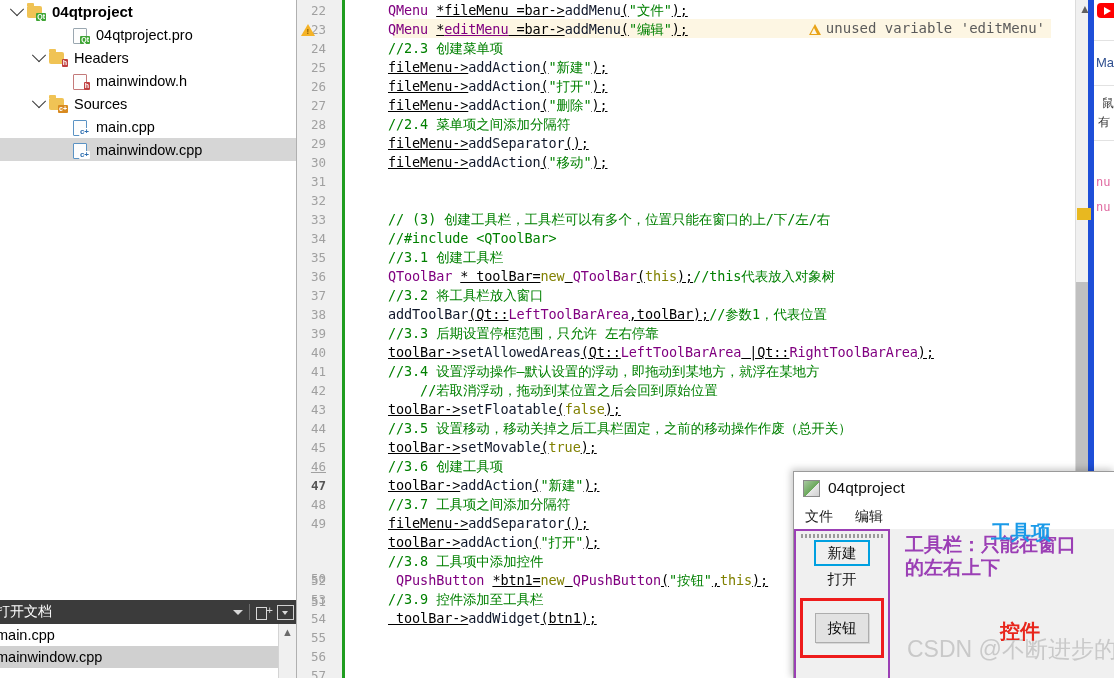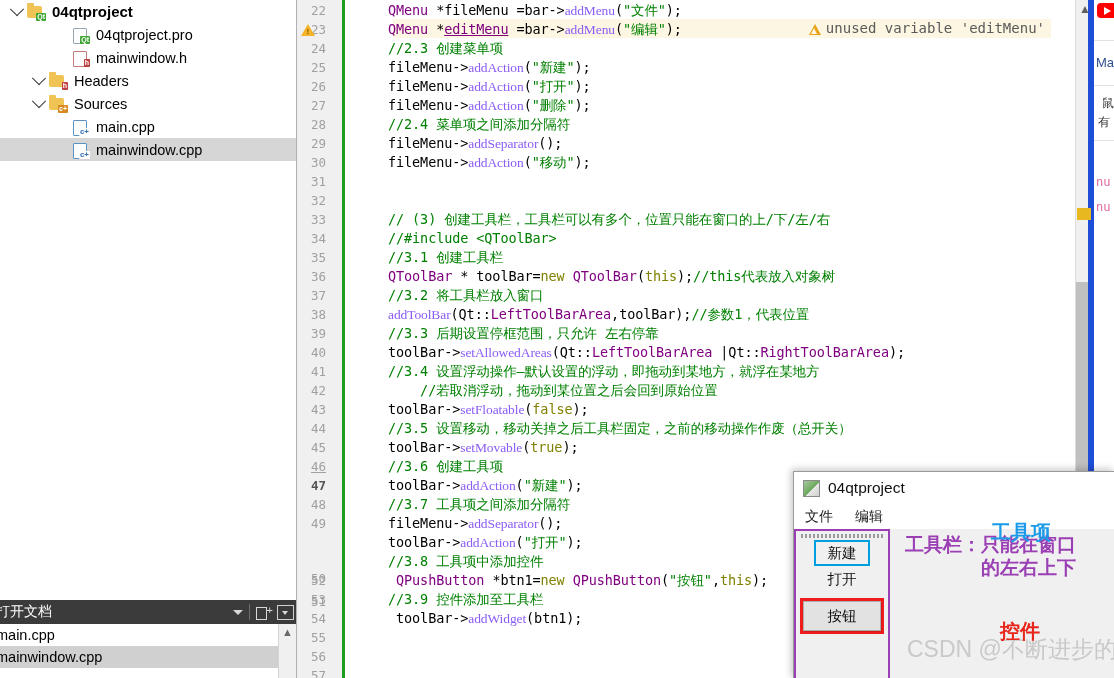--- a/index.html
+++ b/index.html
@@ -234,25 +234,25 @@
   .cl {
     position: absolute;
     left: 43px;
     font-family: "DejaVu Sans Mono", monospace;
     font-size: 13.5px;
     line-height: 19px;
     white-space: pre;
     letter-spacing: -0.1px;
   }
   .c-type   { color: #800080; }
-  .c-var    { color: #000000; }
+  .c-var    { color: #000000; text-decoration: underline; }
   .c-kw     { color: #808000; }
   .c-str    { color: #008000; }
   .c-cmt    { color: #008000; }
-  .c-fn     { color: #8b5cf6; font-family: Liberation Serif, serif; }
+  .c-fn     { color: #0f172a; }
   .c-undl   { color: #800080; text-decoration: underline; }
 
   #warn-strip {
     position: absolute;
     left: 48px; top: 19px;
     right: 24px; height: 19px;
     background: #fdf6e3;
   }
   #warn-msg {
     position: absolute;
@@ -407,21 +407,20 @@
     color: #1a1a1a;
     border-bottom: 1px solid #e6e6e6;
   }
   .qt-menu-item { padding: 1px 3px; cursor: default; }
   #qt-body {
     position: absolute;
     left: 0; top: 57px;
     right: 0; bottom: 0;
     background: #f0f0f0;
     display: flex;
-    text-align: right;
   }
   #qt-toolbar {
     width: 96px;
     background: #f0f0f0;
     border: 2px solid #9b3fb5;
     border-bottom: none;
     box-sizing: border-box;
     position: relative;
     padding-top: 5px;
   }
@@ -445,21 +444,21 @@
     border: 2.5px solid #00a0e0;
     width: 52px;
     margin: 4px auto 0 auto;
     height: 22px;
     box-sizing: content-box;
   }
   #tb-btn-wrap {
     position: relative;
     margin: 6px 4px 0 4px;
     border: 3px solid #ee1c1c;
-    padding: 0;
+    padding: 12px;
     box-sizing: border-box;
   }
   #tb-push-button {
     height: 28px;
     background: #e2e2e2;
     border: 1px solid #adadad;
     display: flex;
     align-items: center;
     justify-content: center;
     font-size: 14.5px;
@@ -505,37 +504,37 @@
       <span class="tree-label">04qtproject</span>
     </div>
     <div class="tree-row" style="padding-left: 52px;">
       <span class="tw"></span>
       <span class="ic">
         <span class="file"></span>
         <span class="badge">Qt</span>
       </span>
       <span class="tree-label">04qtproject.pro</span>
     </div>
+    <div class="tree-row" style="padding-left: 30px;">
+      <span class="tw">
+        <span class="chev"></span>
+      </span>
+      <span class="ic">
+        <span class="folder"></span>
+        <span class="badge h">h</span>
+      </span>
+      <span class="tree-label">Headers</span>
+    </div>
     <div class="tree-row" style="padding-left: 52px;">
       <span class="tw"></span>
       <span class="ic">
         <span class="file red"></span>
         <span class="badge h">h</span>
       </span>
       <span class="tree-label">mainwindow.h</span>
-    </div>
-    <div class="tree-row" style="padding-left: 30px;">
-      <span class="tw">
-        <span class="chev"></span>
-      </span>
-      <span class="ic">
-        <span class="folder"></span>
-        <span class="badge h">h</span>
-      </span>
-      <span class="tree-label">Headers</span>
     </div>
     <div class="tree-row" style="padding-left: 30px;">
       <span class="tw">
         <span class="chev"></span>
       </span>
       <span class="ic">
         <span class="folder"></span>
         <span class="badge cpp">c+</span>
       </span>
       <span class="tree-label">Sources</span>

